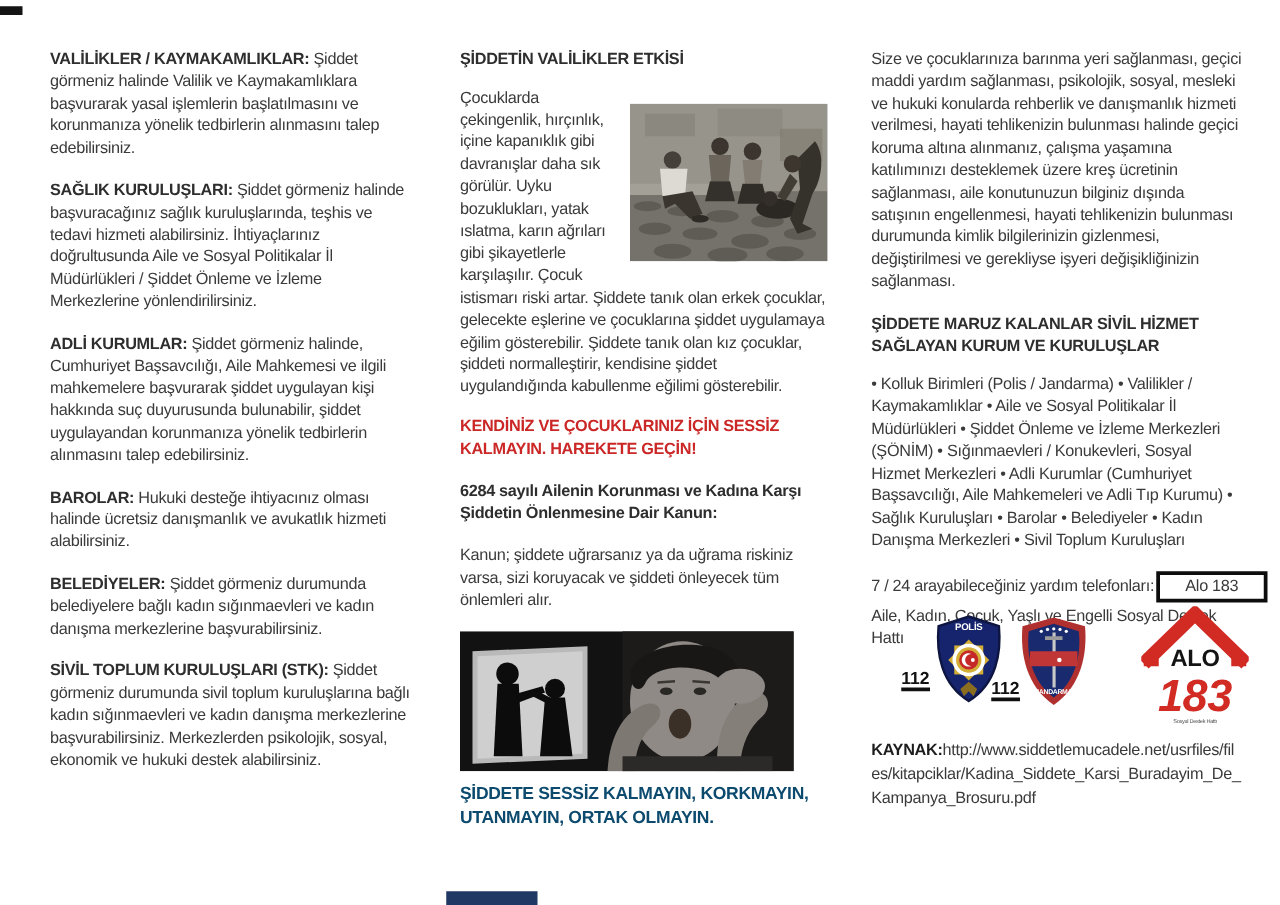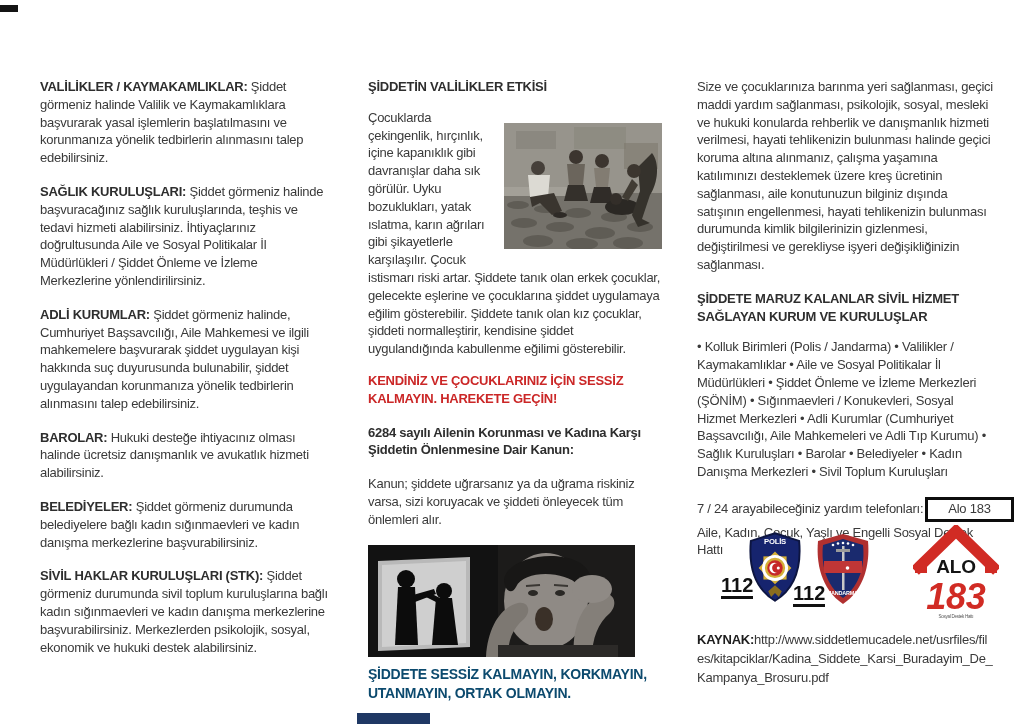--- a/index.html
+++ b/index.html
@@ -7,21 +7,20 @@
     position:relative;
     width:1024px;height:724px;
     background:#ffffff;
     font-family:"Liberation Sans",sans-serif;
     color:#3a3a3a;
     overflow:hidden;
   }
   .cols{
     position:absolute;left:40px;top:38px;
     display:flex;
-    margin-top:40px;
   }
   .col{font-size:13px;line-height:1.37;letter-spacing:-0.25px;}
   .col1{width:292px;margin-right:36px;}
   .col2{width:294px;margin-right:35px;}
   .col3{width:296px;}
   p{margin:0 0 16px 0;}
   .lead{font-weight:bold;color:#2e2e2e;}
   .h{font-weight:bold;color:#2e2e2e;margin-bottom:13px;}
   .bold{font-weight:bold;color:#2e2e2e;}
   .red{color:#cb2727;font-weight:bold;}
@@ -46,21 +45,21 @@
   .hotline-rest{width:296px;}
 
   
   .logos{
     position:relative;
     height:86px;
     margin-top:-20px;
   }
   .logo-group{position:absolute;}
   .num112{
-    font-weight:bold;font-size:20px;color:#111;
+    font-weight:bold;font-size:14px;color:#111;
     border-bottom:3px solid #111;
     line-height:1.05;letter-spacing:0;
   }
   .source{margin-top:6px;word-break:break-all;line-height:1.45;}
   .source .lbl{font-weight:bold;color:#1d1d1d;}
 
   
   .artifact-top{position:absolute;left:0;top:5px;width:18px;height:7px;background:#141414;}
   .artifact-bottom{position:absolute;left:357px;top:713px;width:73px;height:11px;background:#1f3864;}
 </style>
@@ -73,21 +72,21 @@
   <div class="artifact-bottom"></div>
 
   <div class="cols">
 
     <div class="col col1">
       <p><span class="lead">VALİLİKLER / KAYMAKAMLIKLAR:</span><span> Şiddet görmeniz halinde Valilik ve Kaymakamlıklara başvurarak yasal işlemlerin başlatılmasını ve korunmanıza yönelik tedbirlerin alınmasını talep edebilirsiniz.</span></p>
       <p><span class="lead">SAĞLIK KURULUŞLARI:</span><span> Şiddet görmeniz halinde başvuracağınız sağlık kuruluşlarında, teşhis ve tedavi hizmeti alabilirsiniz. İhtiyaçlarınız doğrultusunda Aile ve Sosyal Politikalar İl Müdürlükleri / Şiddet Önleme ve İzleme Merkezlerine yönlendirilirsiniz.</span></p>
       <p><span class="lead">ADLİ KURUMLAR:</span><span> Şiddet görmeniz halinde, Cumhuriyet Başsavcılığı, Aile Mahkemesi ve ilgili mahkemelere başvurarak şiddet uygulayan kişi hakkında suç duyurusunda bulunabilir, şiddet uygulayandan korunmanıza yönelik tedbirlerin alınmasını talep edebilirsiniz.</span></p>
       <p><span class="lead">BAROLAR:</span><span> Hukuki desteğe ihtiyacınız olması halinde ücretsiz danışmanlık ve avukatlık hizmeti alabilirsiniz.</span></p>
       <p><span class="lead">BELEDİYELER:</span><span> Şiddet görmeniz durumunda belediyelere bağlı kadın sığınmaevleri ve kadın danışma merkezlerine başvurabilirsiniz.</span></p>
-      <p><span class="lead">SİVİL HAKLAR KURULUŞLARI (STK):</span><span> Şiddet görmeniz durumunda sivil toplum kuruluşlarına bağlı kadın sığınmaevleri ve kadın danışma merkezlerine başvurabilirsiniz. Merkezlerden psikolojik, sosyal, ekonomik ve hukuki destek alabilirsiniz.</span></p>
+      <p><span class="lead">SİVİL TOPLUM KURULUŞLARI (STK):</span><span> Şiddet görmeniz durumunda sivil toplum kuruluşlarına bağlı kadın sığınmaevleri ve kadın danışma merkezlerine başvurabilirsiniz. Merkezlerden psikolojik, sosyal, ekonomik ve hukuki destek alabilirsiniz.</span></p>
     </div>
 
     <div class="col col2">
       <p class="h">ŞİDDETİN VALİLİKLER ETKİSİ</p>
 
       <div class="clearfix" style="margin-bottom:14px;">
         <span class="photo1">
           <svg width="158" height="126" viewBox="0 0 158 126" xmlns="http://www.w3.org/2000/svg">
             <rect x="0" y="0" width="158" height="126" fill="#8f8d86"></rect>
             <rect x="0" y="0" width="158" height="70" fill="#97948c"></rect>

